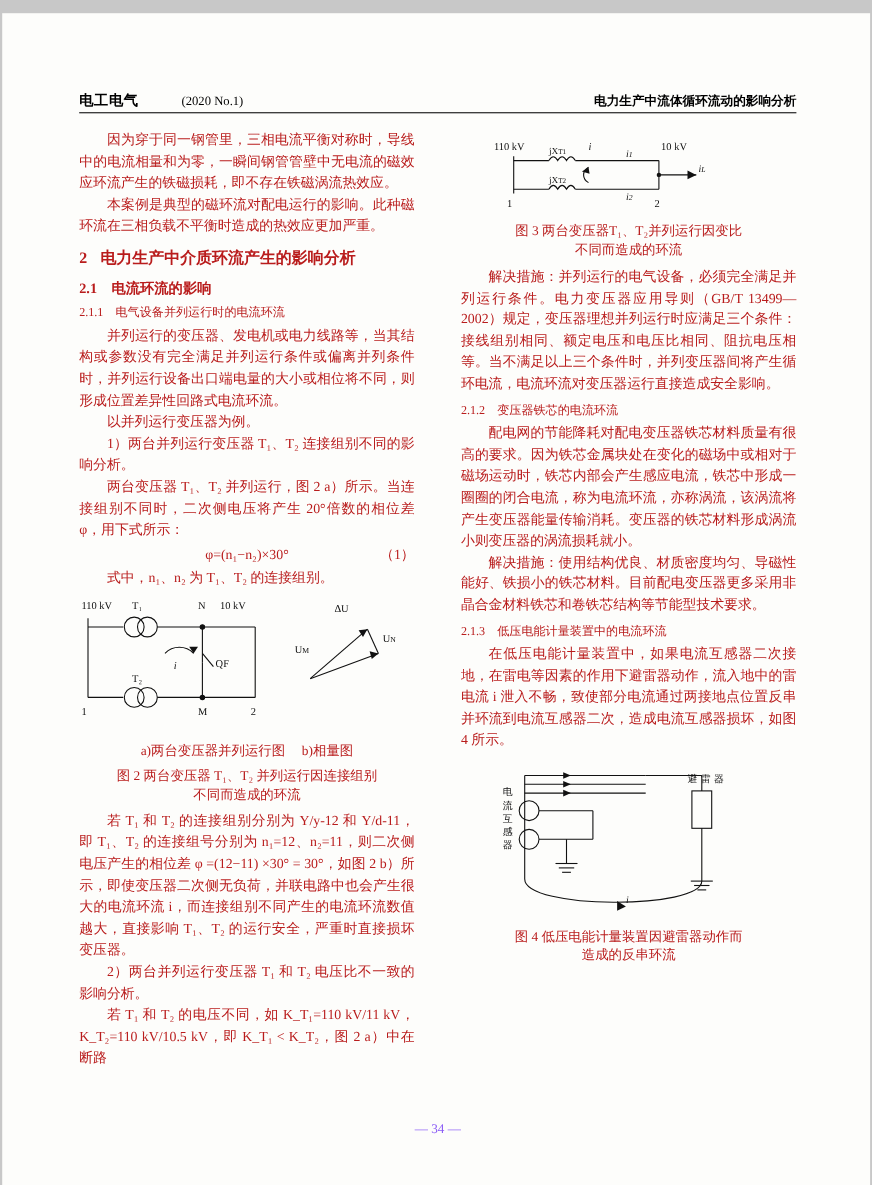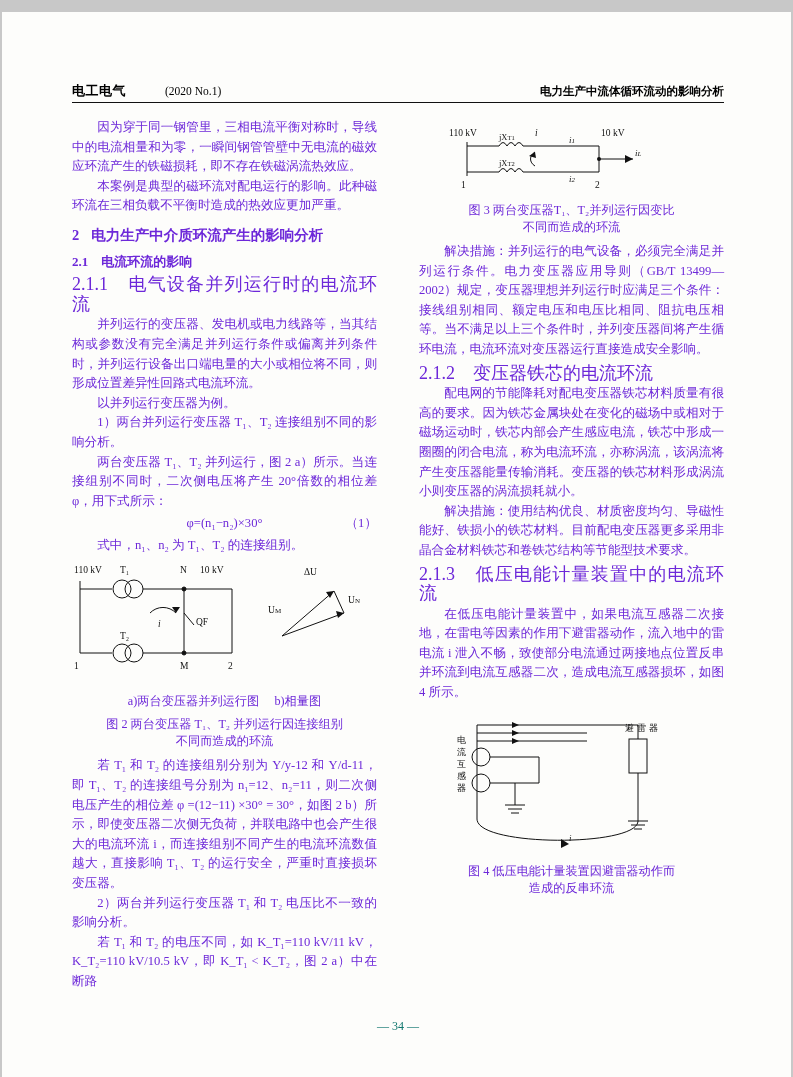--- a/index.html
+++ b/index.html
@@ -64,21 +64,21 @@
     width: 652px;
     height: 900px;
   }
   .col {
     position: absolute;
     top: 0;
     width: 305px;
     font-size: 12.6px;
     line-height: 19.6px;
     text-align: justify;
-    color: #6d28d9;
+    color: #b91c1c;
   }
   .col.left { left: 0; }
   .col.right { left: 347px; }
   p {
     margin: 0;
     text-indent: 2em;
   }
   p.noindent { text-indent: 0; }
   h2.sec {
     margin: 10px 0 6px 0;
@@ -89,21 +89,21 @@
     gap: 12px;
   }
   h3.sub {
     margin: 6px 0 2px 0;
     font-size: 13px;
     font-weight: bold;
     text-indent: 0;
   }
   h4.subsub {
     margin: 4px 0 1px 0;
-    font-size: 18px;
+    font-size: 11px;
     font-weight: normal;
     text-indent: 0;
   }
   .formula {
     text-indent: 0;
     text-align: center;
     position: relative;
     margin: 3px 0 2px 0;
     font-size: 12.6px;
   }
@@ -123,21 +123,21 @@
     margin: 6px 0 0 0;
     text-indent: 0;
   }
   .pagenum {
     position: absolute;
     left: 0;
     right: 0;
     bottom: 22px;
     text-align: center;
     font-size: 12px;
-    color: #0f766e;
+    color: #8b5cf6;
   }
   svg { display: block; margin: 0 auto; }
   .fig-label {
     font-size: 10px;
     font-family: "Liberation Serif", serif;
   }
 </style>
 </head>
 <body>
 

